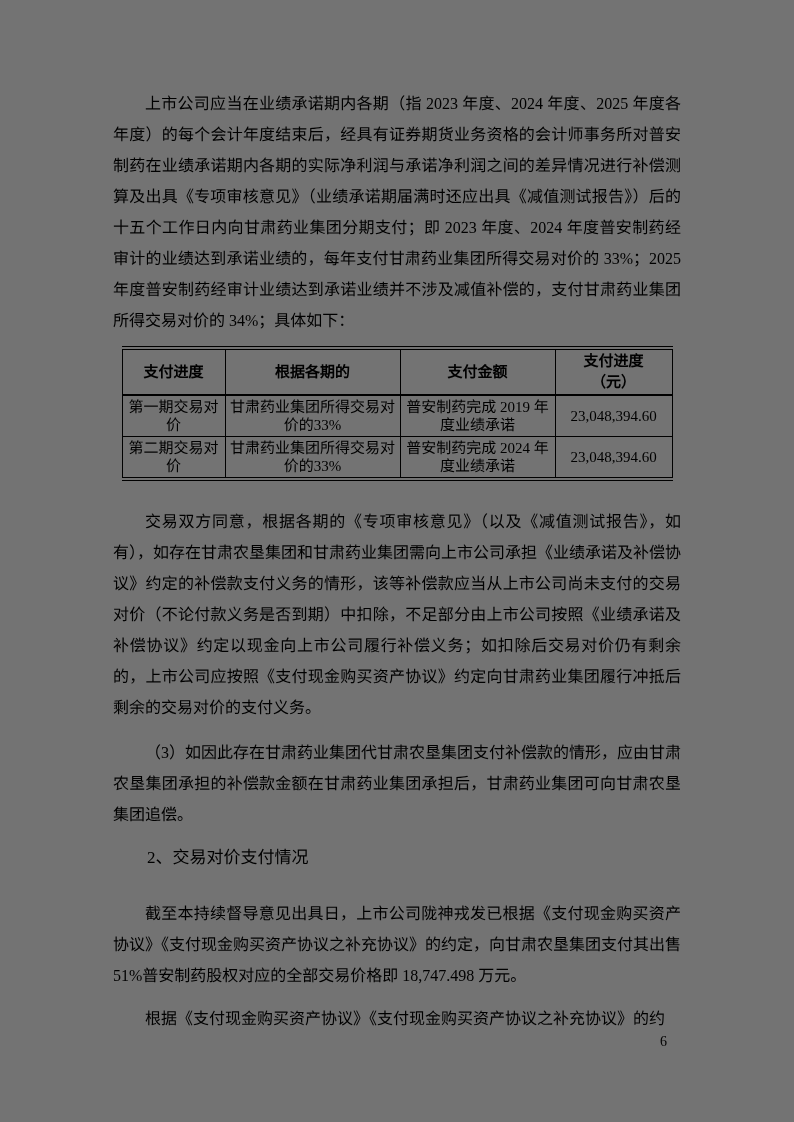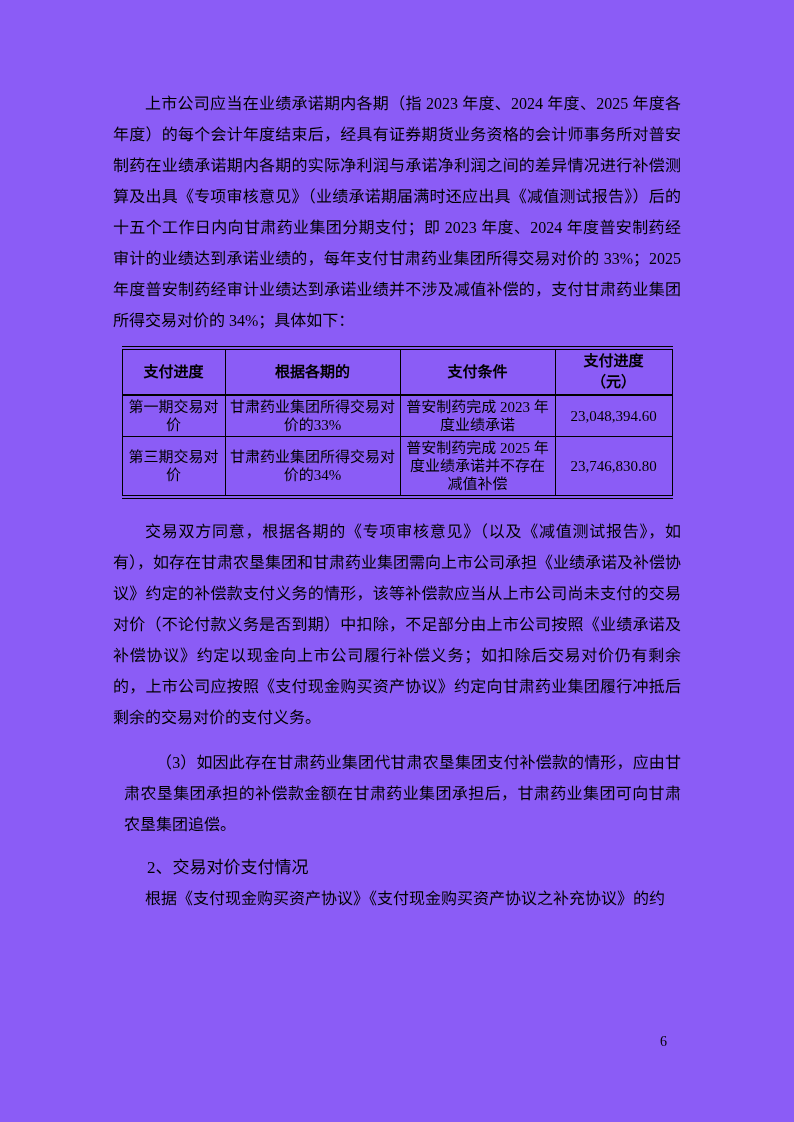--- a/index.html
+++ b/index.html
@@ -1,42 +1,42 @@
 <!DOCTYPE html>
 <html lang="zh-CN"><head>
 <meta charset="utf-8">
 <style>
   html, body { margin: 0; padding: 0; background: #ffffff; }
   .page {
     position: relative;
     width: 794px;
     height: 1122px;
-    background: #8b5cf6;
+    background: #737373;
     color: #000000;
     font-family: "Liberation Serif", "DejaVu Serif", serif;
     overflow: hidden;
     box-sizing: border-box;
   }
   .content {
     position: absolute;
     left: 113px;
     top: 88px;
     width: 568px;
   }
   p.body-para {
     margin: 0;
     font-size: 16px;
     line-height: 31px;
     text-align: justify;
     text-indent: 2em;
     word-break: break-all;
   }
-  p.mt-10 { margin-top: 17px; }
-  p.mt-14 { margin-top: 14px; margin-left: 11px; }
-  p.mt-12 { }
+  p.mt-10 { margin-top: 25px; }
+  p.mt-14 { margin-top: 14px; }
+  p.mt-12 { margin-top: 12px; }
   p.heading-para {
     margin: 12px 0 0 0;
     font-size: 17px;
     line-height: 31px;
     text-indent: 2em;
   }
   table.ptable {
     width: 550px;
     margin: 10px auto 0 auto;
     border-collapse: collapse;
@@ -87,45 +87,46 @@
       <colgroup>
         <col class="col-progress">
         <col class="col-standard">
         <col class="col-condition">
         <col class="col-amount">
       </colgroup>
       <thead>
         <tr>
           <th>支付进度</th>
           <th>根据各期的</th>
-          <th>支付条件</th>
+          <th>支付金额</th>
           <th>支付进度（元）</th>
         </tr>
       </thead>
       <tbody>
         <tr>
           <td>第一期交易对价</td>
           <td>甘肃药业集团所得交易对价的33%</td>
-          <td>普安制药完成 2023 年度业绩承诺</td>
+          <td>普安制药完成 2019 年度业绩承诺</td>
           <td>23,048,394.60</td>
         </tr>
         <tr>
-          <td>第三期交易对价</td>
-          <td>甘肃药业集团所得交易对价的34%</td>
-          <td>普安制药完成 2025 年度业绩承诺并不存在减值补偿</td>
-          <td>23,746,830.80</td>
+          <td>第二期交易对价</td>
+          <td>甘肃药业集团所得交易对价的33%</td>
+          <td>普安制药完成 2024 年度业绩承诺</td>
+          <td>23,048,394.60</td>
         </tr>
       </tbody>
     </table>
 
     <p class="body-para mt-10">交易双方同意，根据各期的《专项审核意见》（以及《减值测试报告》，如有），如存在甘肃农垦集团和甘肃药业集团需向上市公司承担《业绩承诺及补偿协议》约定的补偿款支付义务的情形，该等补偿款应当从上市公司尚未支付的交易对价（不论付款义务是否到期）中扣除，不足部分由上市公司按照《业绩承诺及补偿协议》约定以现金向上市公司履行补偿义务；如扣除后交易对价仍有剩余的，上市公司应按照《支付现金购买资产协议》约定向甘肃药业集团履行冲抵后剩余的交易对价的支付义务。</p>
 
     <p class="body-para mt-14">（3）如因此存在甘肃药业集团代甘肃农垦集团支付补偿款的情形，应由甘肃农垦集团承担的补偿款金额在甘肃药业集团承担后，甘肃药业集团可向甘肃农垦集团追偿。</p>
 
     <p class="heading-para">2、交易对价支付情况</p>
 
+    <p class="body-para mt-10">截至本持续督导意见出具日，上市公司陇神戎发已根据《支付现金购买资产协议》《支付现金购买资产协议之补充协议》的约定，向甘肃农垦集团支付其出售 51%普安制药股权对应的全部交易价格即 18,747.498 万元。</p>
 
     <p class="body-para mt-12">根据《支付现金购买资产协议》《支付现金购买资产协议之补充协议》的约</p>
 
   </div>
 
   <div class="page-number">6</div>
 </div>
 
 </body></html>

